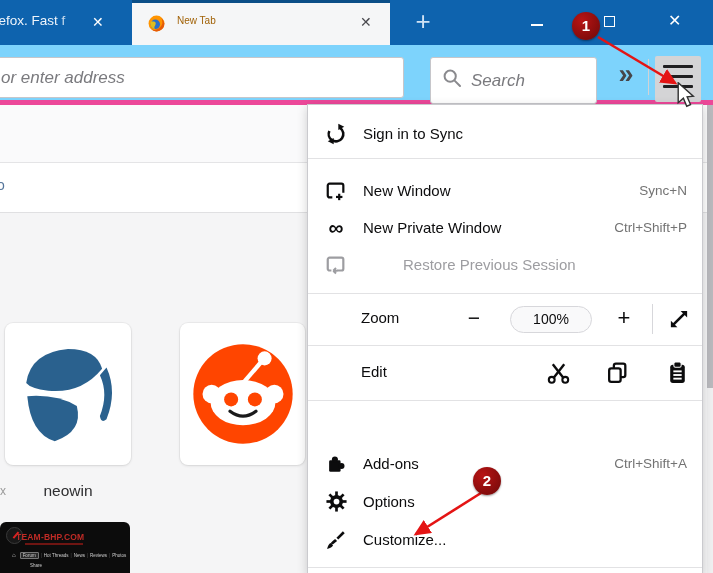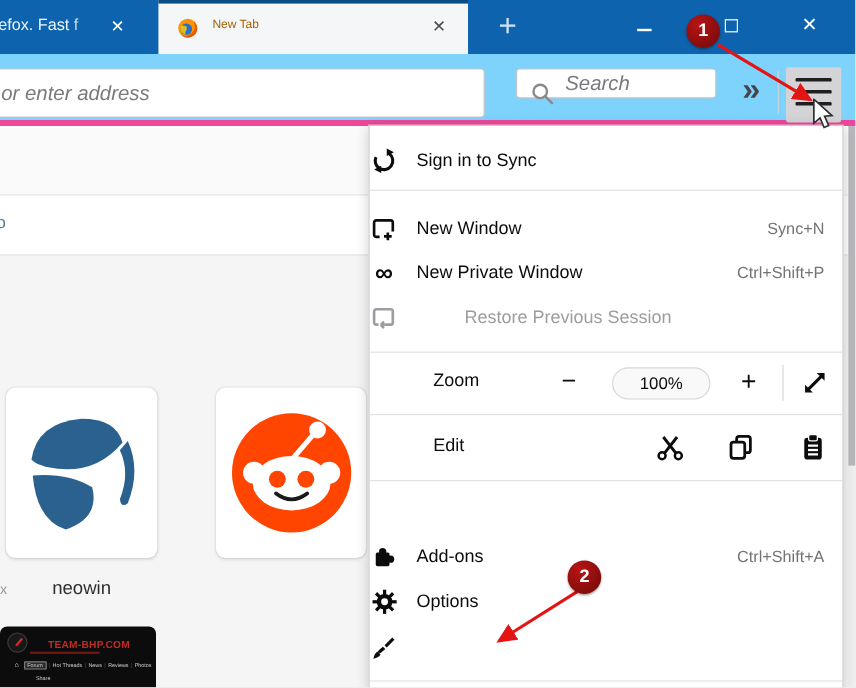--- a/index.html
+++ b/index.html
@@ -24,21 +24,21 @@
   .win-max{position:absolute;left:604px;top:16px;width:11px;height:11px;border:1.5px solid #fff;}
   .win-close{position:absolute;left:668px;top:11px;font-size:16px;color:#fff;}
 
   
   .toolbar{position:absolute;left:0;top:45px;width:713px;height:60px;background:#7dd3fc;border-bottom:5px solid #ec4899;}
   .urlbar{position:absolute;left:-12px;top:12px;width:416px;height:41px;background:#fff;border:1px solid #c6c6ca;border-radius:3px;overflow:hidden;}
   .urlbar input,.searchbar input{width:100%;height:100%;border:none;outline:none;background:transparent;
     font-family:"Liberation Sans",sans-serif;font-size:17px;font-style:italic;color:#333;}
   .urlbar input{padding:0 10px 0 12px;}
   .urlbar input::placeholder,.searchbar input::placeholder{color:#7a7a7e;font-style:italic;}
-  .searchbar{position:absolute;left:430px;top:12px;width:167px;height:25px;background:#fff;border:1px solid #c6c6ca;border-radius:3px;}
+  .searchbar{position:absolute;left:430px;top:12px;width:167px;height:47px;background:#fff;border:1px solid #c6c6ca;border-radius:3px;}
   .searchbar input{padding:0 8px 0 40px;}
   .search-glass{position:absolute;left:11px;top:10px;width:20px;height:20px;}
   .overflow-btn{position:absolute;left:606px;top:8px;width:40px;height:44px;text-align:center;
     font-size:27px;font-weight:bold;color:#46464a;line-height:42px;}
   .tb-divider{position:absolute;left:648px;top:14px;width:1px;height:36px;background:#d2d2d5;}
   .hamburger-btn{position:absolute;left:655px;top:11px;width:46px;height:46px;background:#d4d4d6;border-radius:2px;}
   .hbar{position:absolute;left:8px;width:30px;height:3.4px;background:#1f1f21;border-radius:1px;}
 
   
   .page-topstrip{position:absolute;left:0;top:105px;width:713px;height:58px;background:#fafafb;border-bottom:1px solid #e4e4e6;}
@@ -51,37 +51,37 @@
   .tile-label{position:absolute;top:482px;font-size:15.5px;color:#2e2e30;text-align:center;}
   .label-neowin{left:5px;width:126px;}
   .label-reddit{left:180px;width:125px;}
   .label-frag{position:absolute;left:0px;top:484px;font-size:12px;color:#9a9a9a;}
   .tile svg{position:absolute;left:50%;top:50%;transform:translate(-50%,-50%);}
 
   .teambhp{position:absolute;left:0;top:522px;width:130px;height:51px;background:#0c0c0c;border-radius:6px 6px 0 0;overflow:hidden;}
   .tb-logo-row{position:absolute;left:4px;top:5px;height:22px;}
   .tb-speedo{position:absolute;left:2px;top:0;width:17px;height:17px;border-radius:50%;background:#181818;border:1px solid #3a3a3a;}
   .tb-needle{position:absolute;left:8px;top:3px;width:1.6px;height:8px;background:#d22;transform:rotate(40deg);}
-  .tb-logotext{position:absolute;left:36px;top:5px;font-size:8.5px;font-weight:bold;color:#bf2b26;letter-spacing:.2px;white-space:nowrap;}
+  .tb-logotext{position:absolute;left:12px;top:5px;font-size:8.5px;font-weight:bold;color:#bf2b26;letter-spacing:.2px;white-space:nowrap;}
   .tb-tagline{position:absolute;left:21px;top:16px;width:58px;height:2px;background:#6e1512;}
   .tb-nav{position:absolute;left:12px;top:30px;width:116px;font-size:4.5px;color:#cfcfcf;white-space:nowrap;}
   .tb-home{font-size:6px;color:#ddd;margin-right:2px;}
   .tb-nav .navitem{margin:0 2px;}
   .tb-nav .boxed{border:1px solid #777;background:#2a2a2a;padding:0 2px;border-radius:1px;}
   .tb-nav .pipe{color:#555;}
   .tb-nav2{position:absolute;left:30px;top:41px;font-size:4.5px;color:#cfcfcf;}
 
   
   .scroll-track{position:absolute;left:707px;top:105px;width:6px;height:468px;background:#f0f0f1;}
   .scroll-thumb{position:absolute;left:707px;top:105px;width:6px;height:283px;background:#b9b9bd;}
 
   
   .menu{position:absolute;left:307px;top:104px;width:396px;height:470px;background:#fff;
     border:1px solid #cacace;box-shadow:0 3px 10px rgba(0,0,0,.18);}
-  .mrow{position:absolute;left:0;right:0;height:37px;display:flex;align-items:center;padding:0 15px 0 0;color:#0c0c0d;}
+  .mrow{position:absolute;left:0;right:0;height:37px;display:flex;align-items:center;padding:0 15px 0 16px;color:#0c0c0d;}
   .micon{width:24px;height:24px;margin-right:15px;display:flex;align-items:center;justify-content:center;color:#0c0c0d;flex:none;}
   .mlabel{font-size:15px;flex:1;white-space:nowrap;}
   .mshort{font-size:13.5px;color:#737373;white-space:nowrap;}
   .sep{position:absolute;left:0;right:0;height:1px;background:#e2e2e4;}
   .disabled,.disabled .micon{color:#9d9da1;gap:40px;}
   .mchevron{font-size:21px;color:#737373;line-height:20px;}
   .zlabel{position:absolute;left:53px;top:8px;font-size:15px;}
   .zminus{position:absolute;left:152px;top:3px;width:28px;height:30px;text-align:center;font-size:21px;line-height:28px;color:#0c0c0d;}
   .zpill{position:absolute;left:202px;top:5px;width:82px;height:27px;border:1px solid #d7d7db;background:#f9f9fa;
     border-radius:14px;text-align:center;font-size:14px;line-height:25px;color:#0c0c0d;}
@@ -314,20 +314,21 @@
     </div>
 
     <div class="mrow" style="top:416px">
       <span class="micon">
         <svg width="22" height="22" viewBox="0 0 24 24">
           <path d="M12.5 9.5 L19.5 2.5 L21.5 4.5 L14.5 11.5 Z" fill="currentColor"></path>
           <path d="M11 10.8 L13.2 13 L9.5 16 Q8.5 17 7 16.5 L6.5 15 Q7.8 13.2 11 10.8 Z" fill="currentColor"></path>
           <path d="M6.2 15.2 Q3.5 16.5 2.3 21.7 Q7.5 20.5 8.8 17.8 Z" fill="currentColor"></path>
         </svg>
       </span>
+      <span class="mlabel">Customize...</span>
     </div>
     <div class="sep" style="top:462px"></div>
   </div>
 
   <svg class="overlay" viewBox="0 0 713 573">
     <defs>
       <marker id="ah" markerWidth="8" markerHeight="8" refX="5.4" refY="3" orient="auto">
         <path d="M0 0 L6.5 3 L0 6 Z" fill="#e41414"></path>
       </marker>
     </defs>

